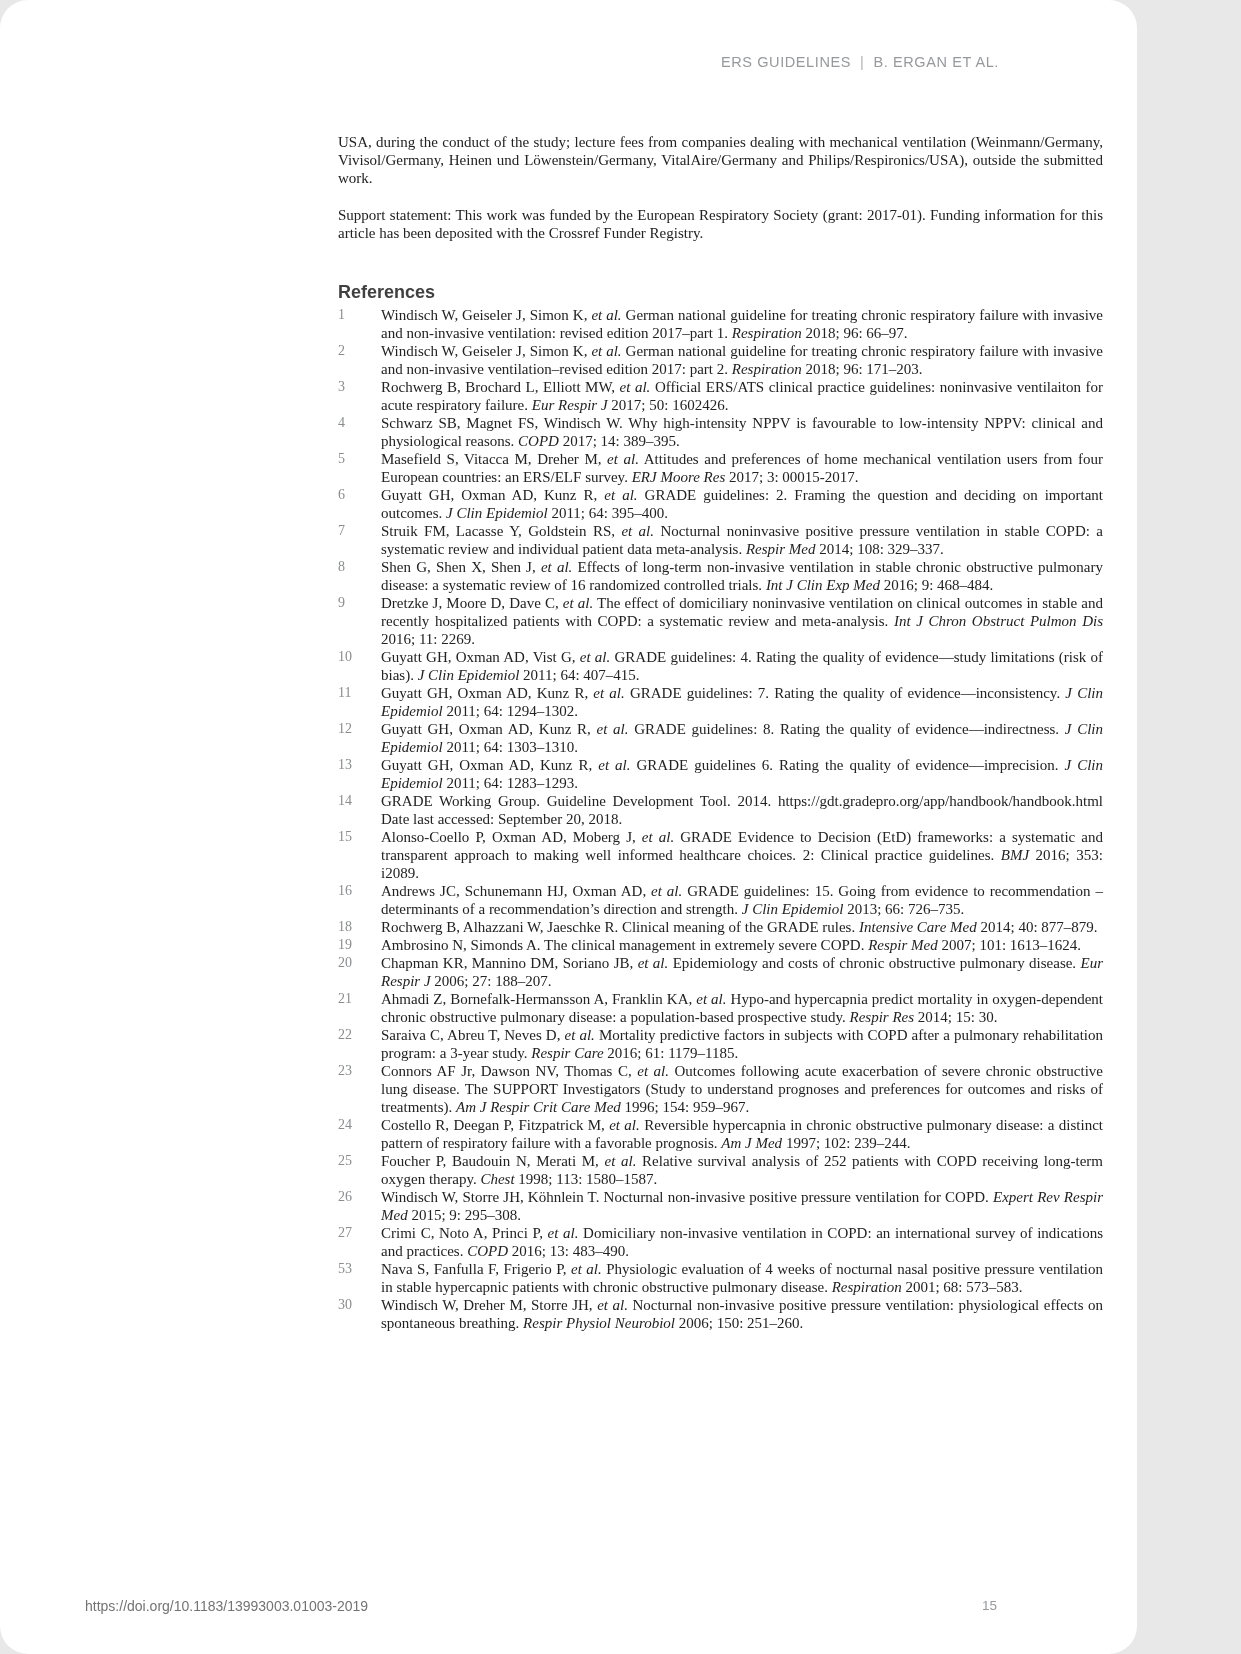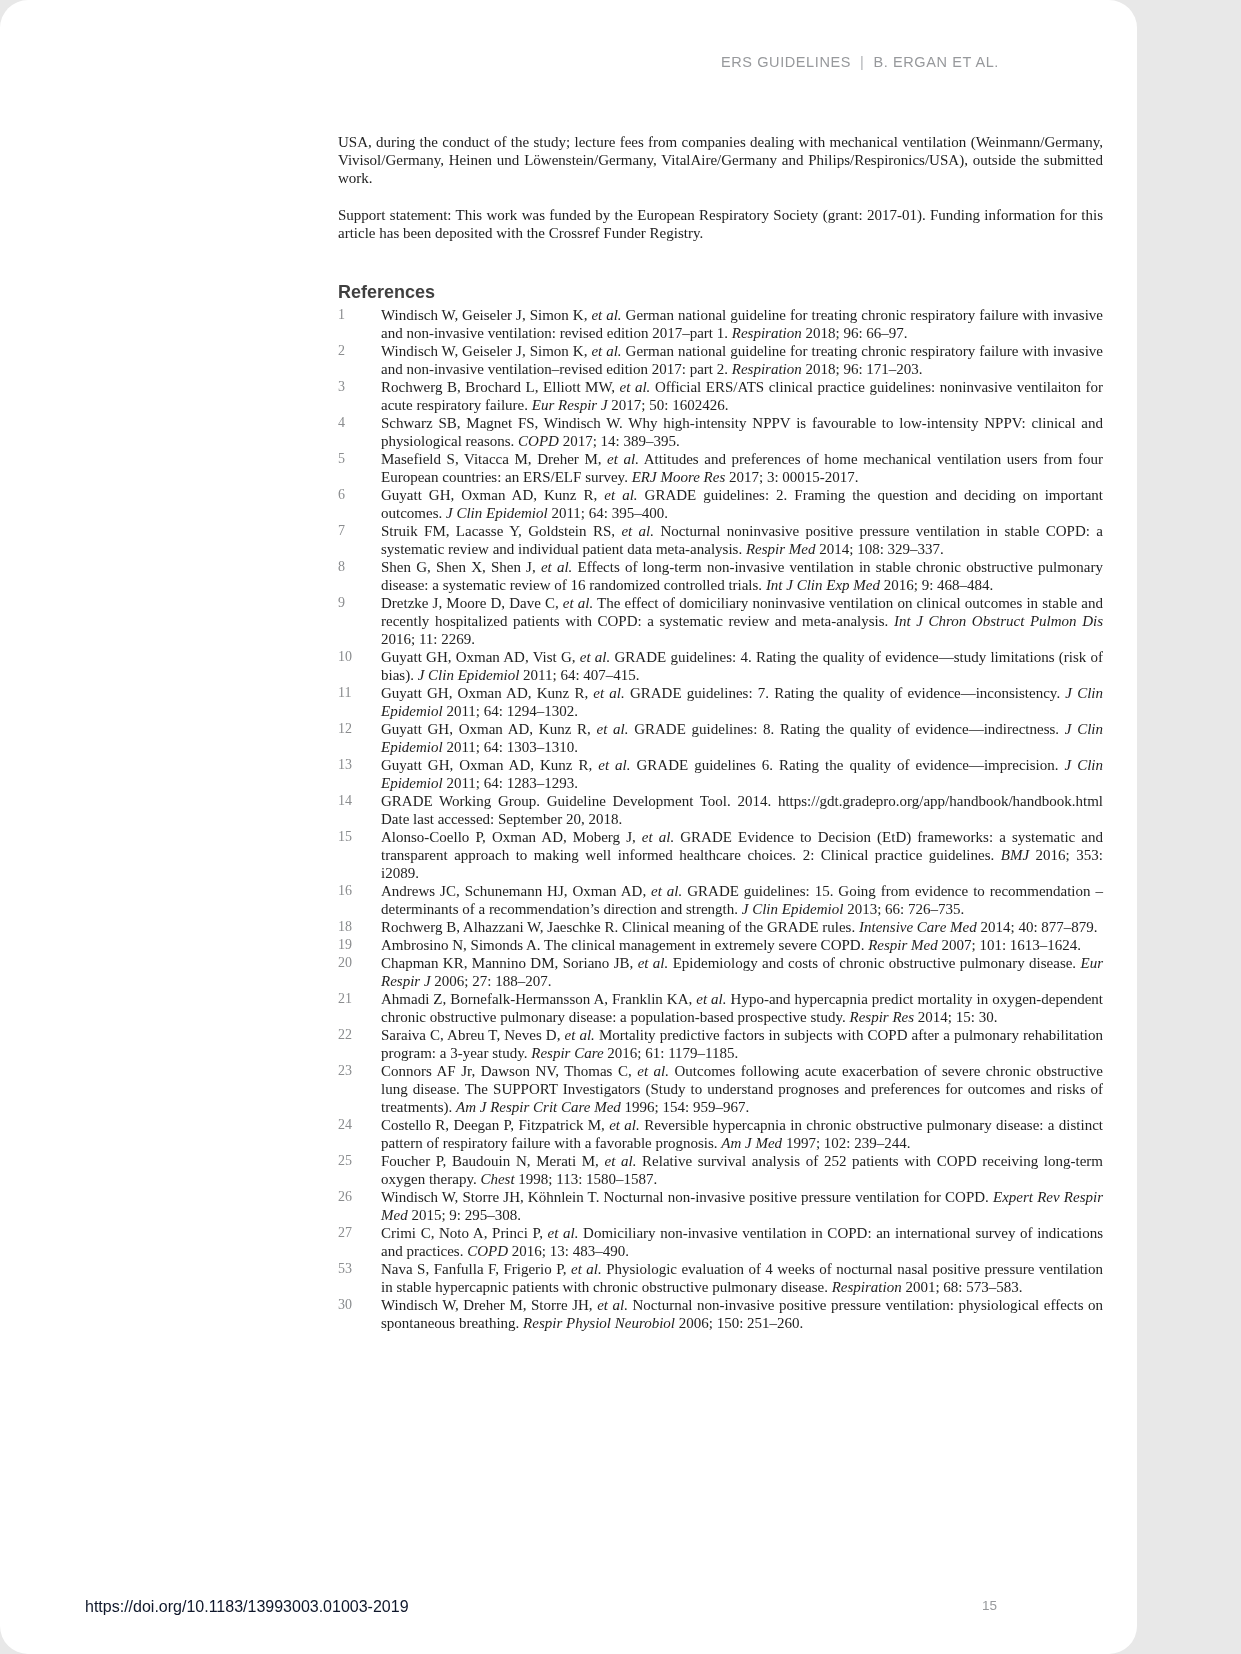--- a/index.html
+++ b/index.html
@@ -65,22 +65,22 @@
     line-height: 18px;
     color: #222222;
     text-align: justify;
   }
   .ref-text em { font-style: italic; }
   .footer-doi {
     position: absolute;
     left: 85px;
     top: 1598px;
     font-family: "Liberation Sans", sans-serif;
-    font-size: 16px;
-    color: #0f172a;
+    font-size: 14px;
+    color: #737373;
   }
   .footer-page {
     position: absolute;
     right: 140px;
     top: 1598px;
     font-family: "Liberation Sans", sans-serif;
     font-size: 13.5px;
     color: #97999c;
   }
 </style>

